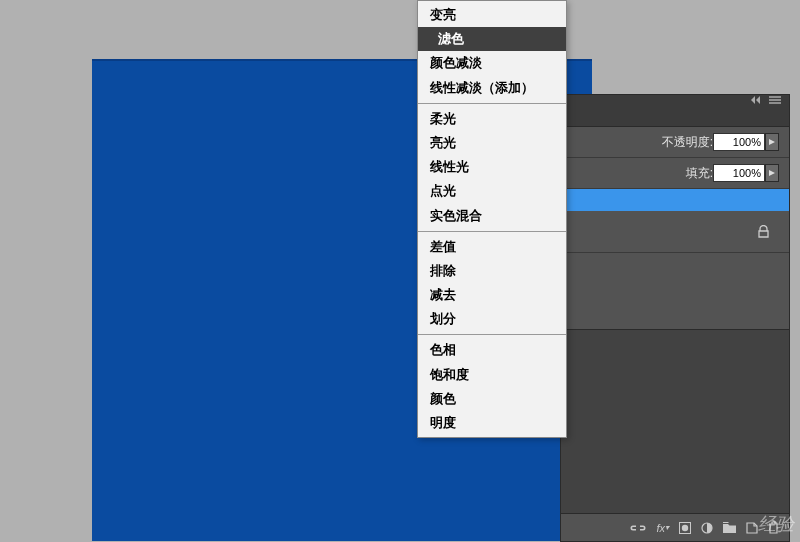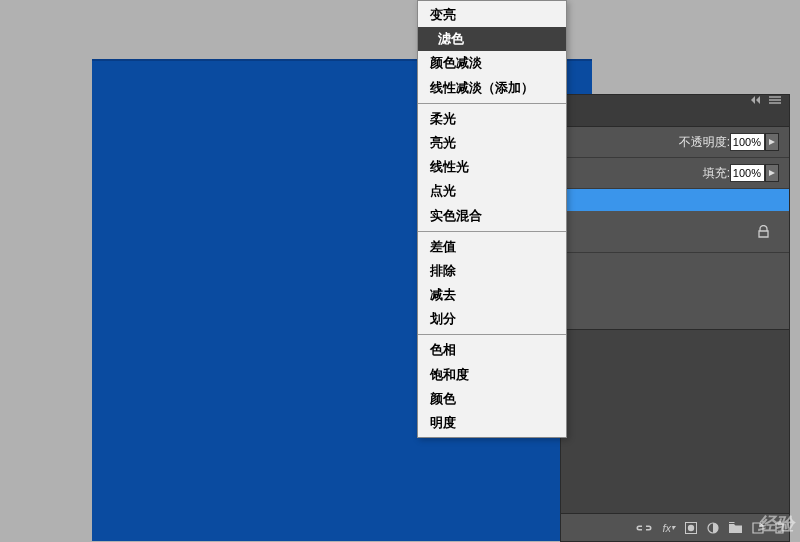--- a/index.html
+++ b/index.html
@@ -43,21 +43,21 @@
     display: flex;
     align-items: center;
     justify-content: flex-end;
     padding: 6px 10px 6px 6px;
     border-bottom: 1px solid #3a3a3a;
     background: #535353;
   }
   .panel-label { color: #e4e4e4; font-size: 12px; }
   .value-box {
     background: #fff; color: #000;
-    width: 35px; height: 18px;
+    width: 52px; height: 18px;
     border: 1px solid #333;
     display: flex; align-items:center; justify-content:flex-end;
     padding: 0 3px; font-size: 11px;
   }
   .spinner {
     width: 14px; height: 18px;
     background: #6a6a6a;
     border: 1px solid #2a2a2a;
     display:flex; align-items:center; justify-content:center;
     font-size: 8px; color:#ddd;
@@ -81,21 +81,21 @@
     flex: 1;
     background: #424242;
     border-top: 1px solid #2a2a2a;
   }
   .panel-body { display:flex; flex-direction:column; height: calc(100% - 10px); }
   .panel-footer {
     height: 28px;
     background: #535353;
     border-top: 1px solid #2a2a2a;
     display:flex; align-items:center; justify-content:flex-end;
-    gap: 10px; padding: 0 4px;
+    gap: 10px; padding: 0 10px;
     color: #c9c9c9;
     font-size: 11px;
   }
   .panel-footer .fi { display:inline-flex; align-items:center; justify-content:center; }
 
   
   .menu {
     position: absolute;
     left: 417px; top: 0;
     width: 150px;
@@ -125,21 +125,21 @@
   
   .panel-tabs {
     height: 22px;
     background: #3b3b3b;
     border-bottom: 1px solid #2a2a2a;
   }
 
   .watermark {
     position:absolute; right:6px; bottom:6px;
     color: rgba(255,255,255,0.5);
-    font-size: 18px; font-weight:bold;
+    font-size: 18px; font-weight:normal;
     font-style: italic;
     pointer-events:none;
   }
 
   
   svg { display:block; }
 </style>
 </head>
 <body>
 

